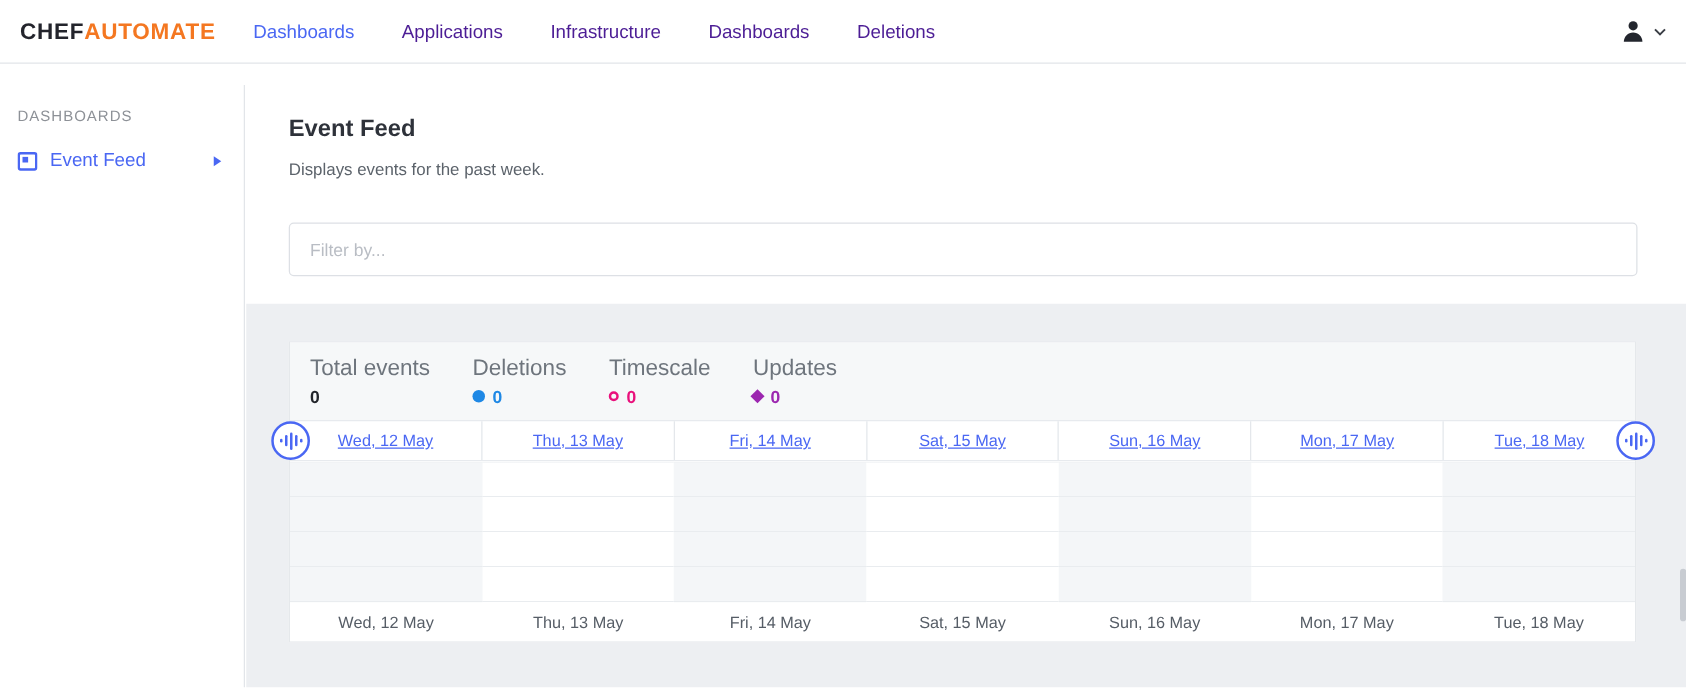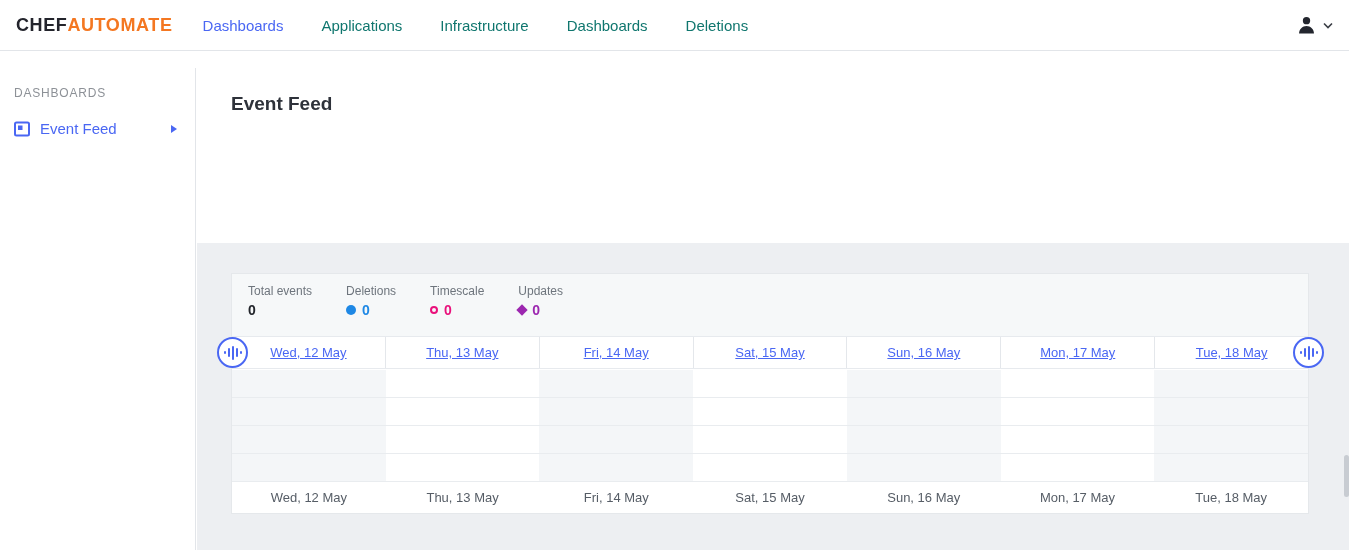--- a/index.html
+++ b/index.html
@@ -14,21 +14,21 @@
   .topbar {
     position:absolute; top:0; left:0; width:1349px; height:51px;
     background:#fff; border-bottom:1px solid #e2e5e9;
     display:flex; align-items:center; z-index:5;
   }
   .logo { margin-left:16px; font-size:18px; font-weight:800; letter-spacing:.6px; cursor:pointer; white-space:nowrap; }
   .logo .chef { color:#23242c; }
   .logo .automate { color:#f47721; font-weight:700; }
   .mainnav { display:flex; margin-left:30px; }
   .mainnav .nav-item {
-    font-size:15px; color:#0f766e; margin-right:38px; cursor:pointer; text-decoration:none;
+    font-size:15px; color:#4c1d95; margin-right:38px; cursor:pointer; text-decoration:none;
   }
   .mainnav .nav-item.active { color:#4a67f3; }
   .user-area { margin-left:auto; margin-right:16px; display:flex; align-items:center; gap:6px; cursor:pointer; }
 
   
   .sidebar {
     position:absolute; top:68px; left:0; bottom:0; width:196px;
     background:#fff; border-right:1px solid #e2e5e9; padding-top:18px;
   }
   .sidebar-heading {
@@ -63,21 +63,21 @@
   
   .card {
     position:absolute; left:34px; top:30px; width:1078px; height:241px;
     background:#ffffff; border:1px solid #e5e8eb;
   }
   .stats-row {
     position:absolute; top:0; left:0; right:0; height:62px; background:#f6f8f9;
     display:flex; align-items:flex-start; padding:10px 16px 0 16px;
   }
   .stat { margin-right:34px; }
-  .stat-label { font-size:12px; color:#6e757d; margin-bottom:4px;text-align:center; }
+  .stat-label { font-size:18px; color:#6e757d; margin-bottom:4px;text-align:center; }
   .stat-value { font-size:14px; font-weight:700; display:flex; align-items:center; gap:6px; }
   .v-total { color:#22252b; }
   .v-create { color:#1e88e5; }
   .v-delete { color:#e9117c; }
   .v-update { color:#9c27b0; }
   .marker { display:inline-block; }
   .m-circle-filled { width:10px; height:10px; border-radius:50%; background:#1e88e5; }
   .m-circle-outline { width:8px; height:8px; border-radius:50%; border:2px solid #e9117c; background:transparent; }
   .m-diamond { width:8px; height:8px; background:#9c27b0; transform:rotate(45deg); }
   .reset-btn {
@@ -164,22 +164,26 @@
     </span>
     <span>Event Feed</span>
     <span class="grow"></span>
     <span class="tri-right"></span>
   </div>
 </aside>
 
 <main class="main">
   <div class="page-head">
     <h1 class="page-title">Event Feed</h1>
-  </div>
-
+    <div class="page-subtitle">Displays events for the past week.</div>
+  </div>
+
+  <div class="filter-wrap">
+    <input class="filter-input" type="text" placeholder="Filter by..." style="">
+  </div>
 
   <div class="band">
     <section class="card">
 
       <div class="stats-row">
         <div class="stat">
           <div class="stat-label">Total events</div>
           <div class="stat-value v-total">0</div>
         </div>
         <div class="stat">

